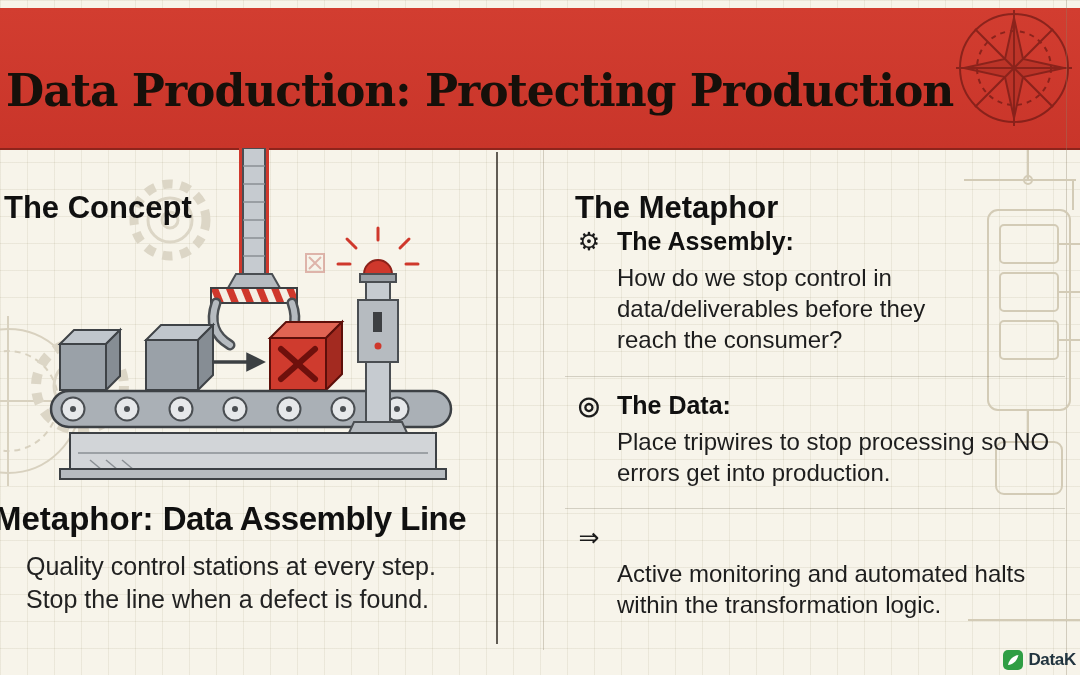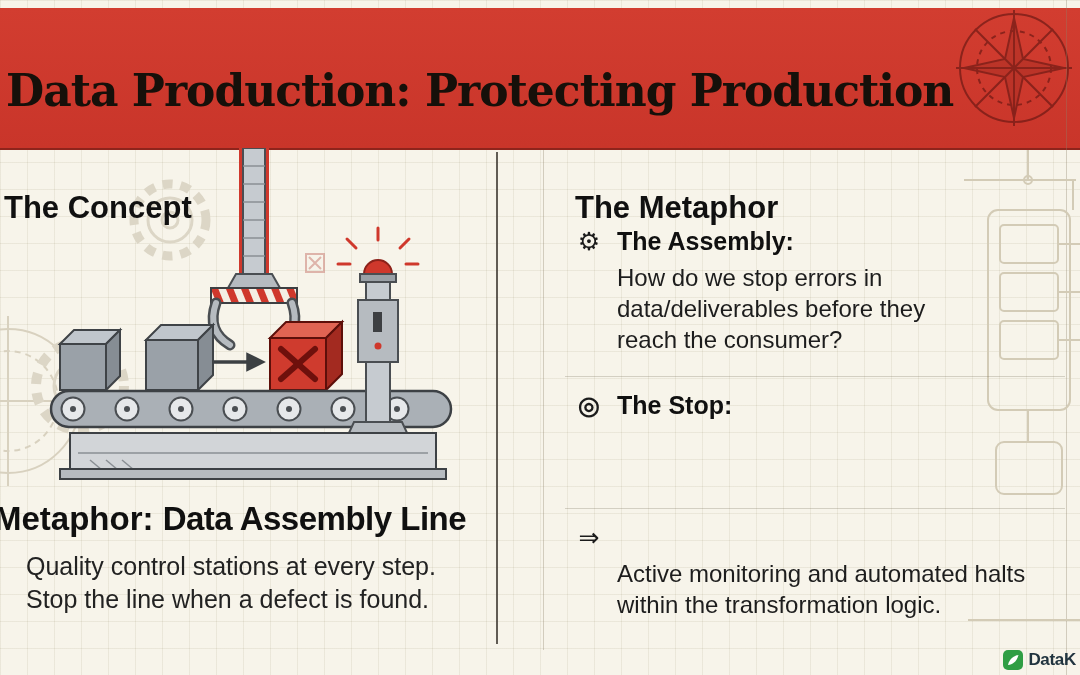--- a/index.html
+++ b/index.html
@@ -259,30 +259,31 @@
 <div class="fold-line"></div>
 <div class="edge-line"></div>
 
 <h2 class="details-heading">The Metaphor</h2>
 
 <section class="detail-item item-1">
   <div class="item-head">
     <span class="item-icon">⚙</span>
     <span class="item-title">The Assembly:</span>
   </div>
-  <div class="item-body">How do we stop errors in data/deliverables before they reach the consumer?</div>
+  <div class="item-body">How do we stop control in data/deliverables before they reach the consumer?</div>
 </section>
 
 <div class="sep sep-1"></div>
 
 <section class="detail-item item-2">
   <div class="item-head">
     <span class="item-icon" style="font-weight:700;">◎</span>
-    <span class="item-title">The Stop:</span>
+    <span class="item-title">The Data:</span>
   </div>
+  <div class="item-body">Place tripwires to stop processing so NO errors get into production.</div>
 </section>
 
 <div class="sep sep-2"></div>
 
 <section class="detail-item item-3">
   <div class="item-head">
     <span class="item-icon">⇒</span>
   </div>
   <div class="item-body">Active monitoring and automated halts within the transformation logic.</div>
 </section>

